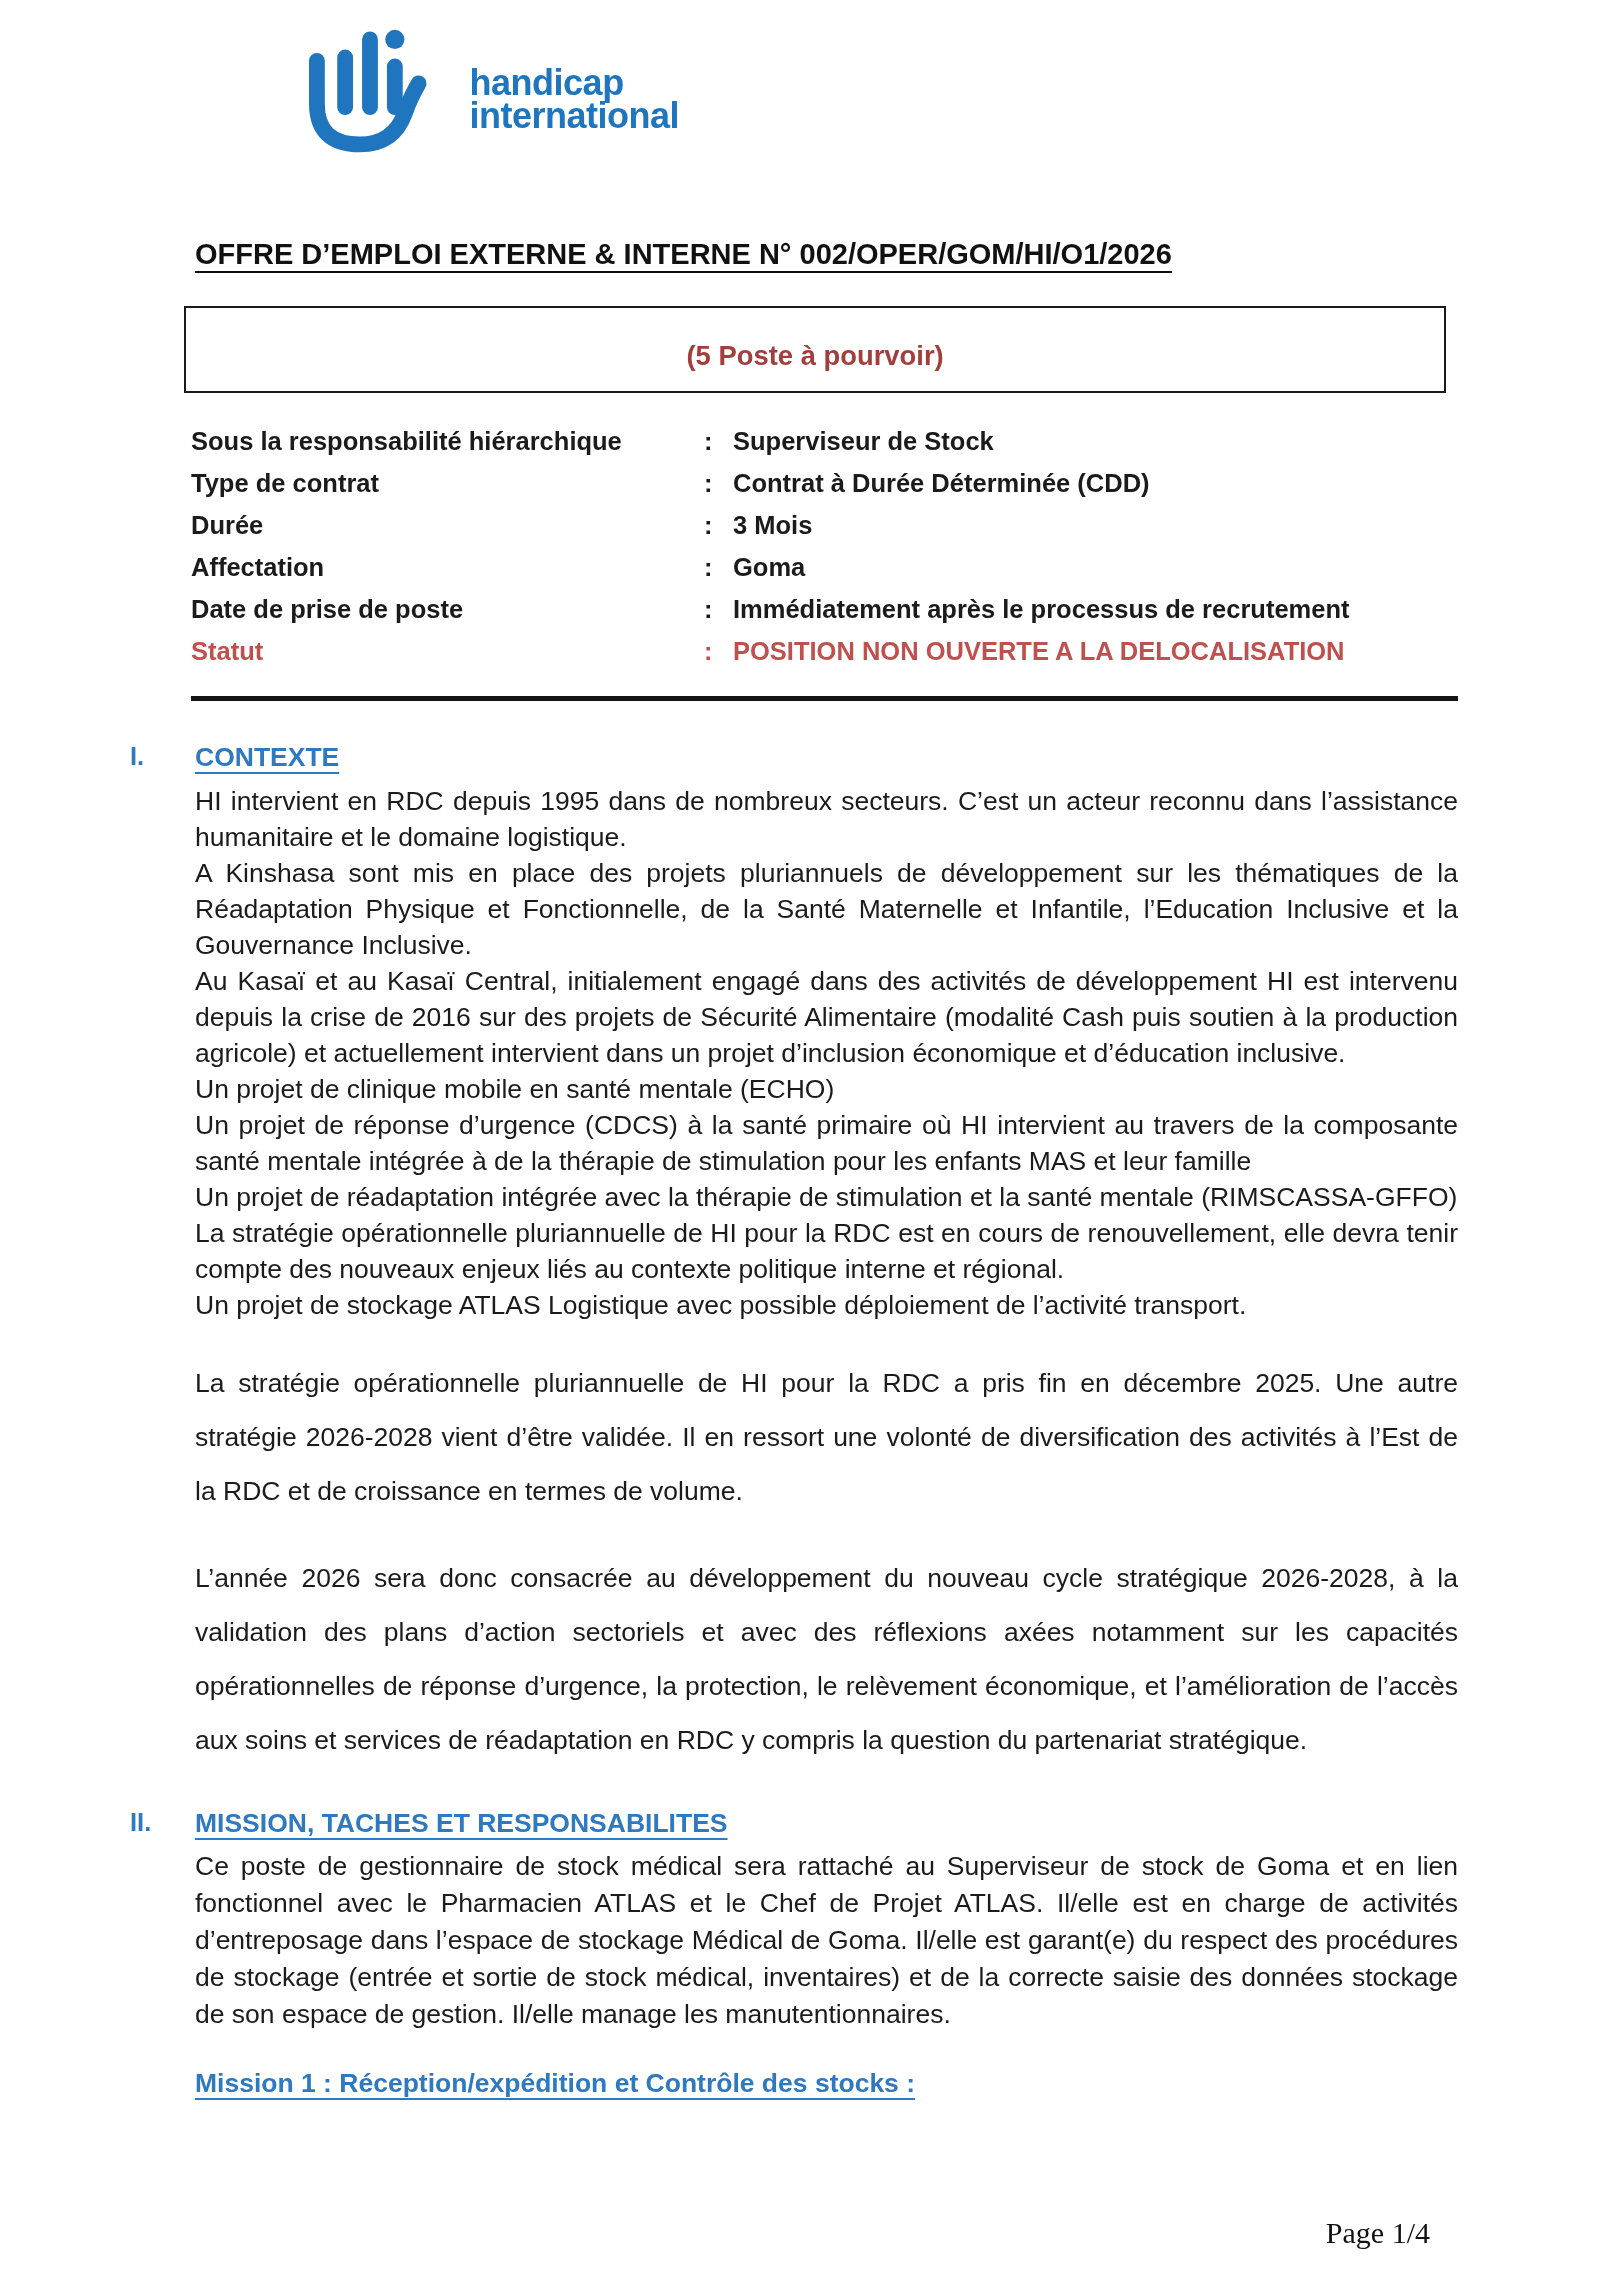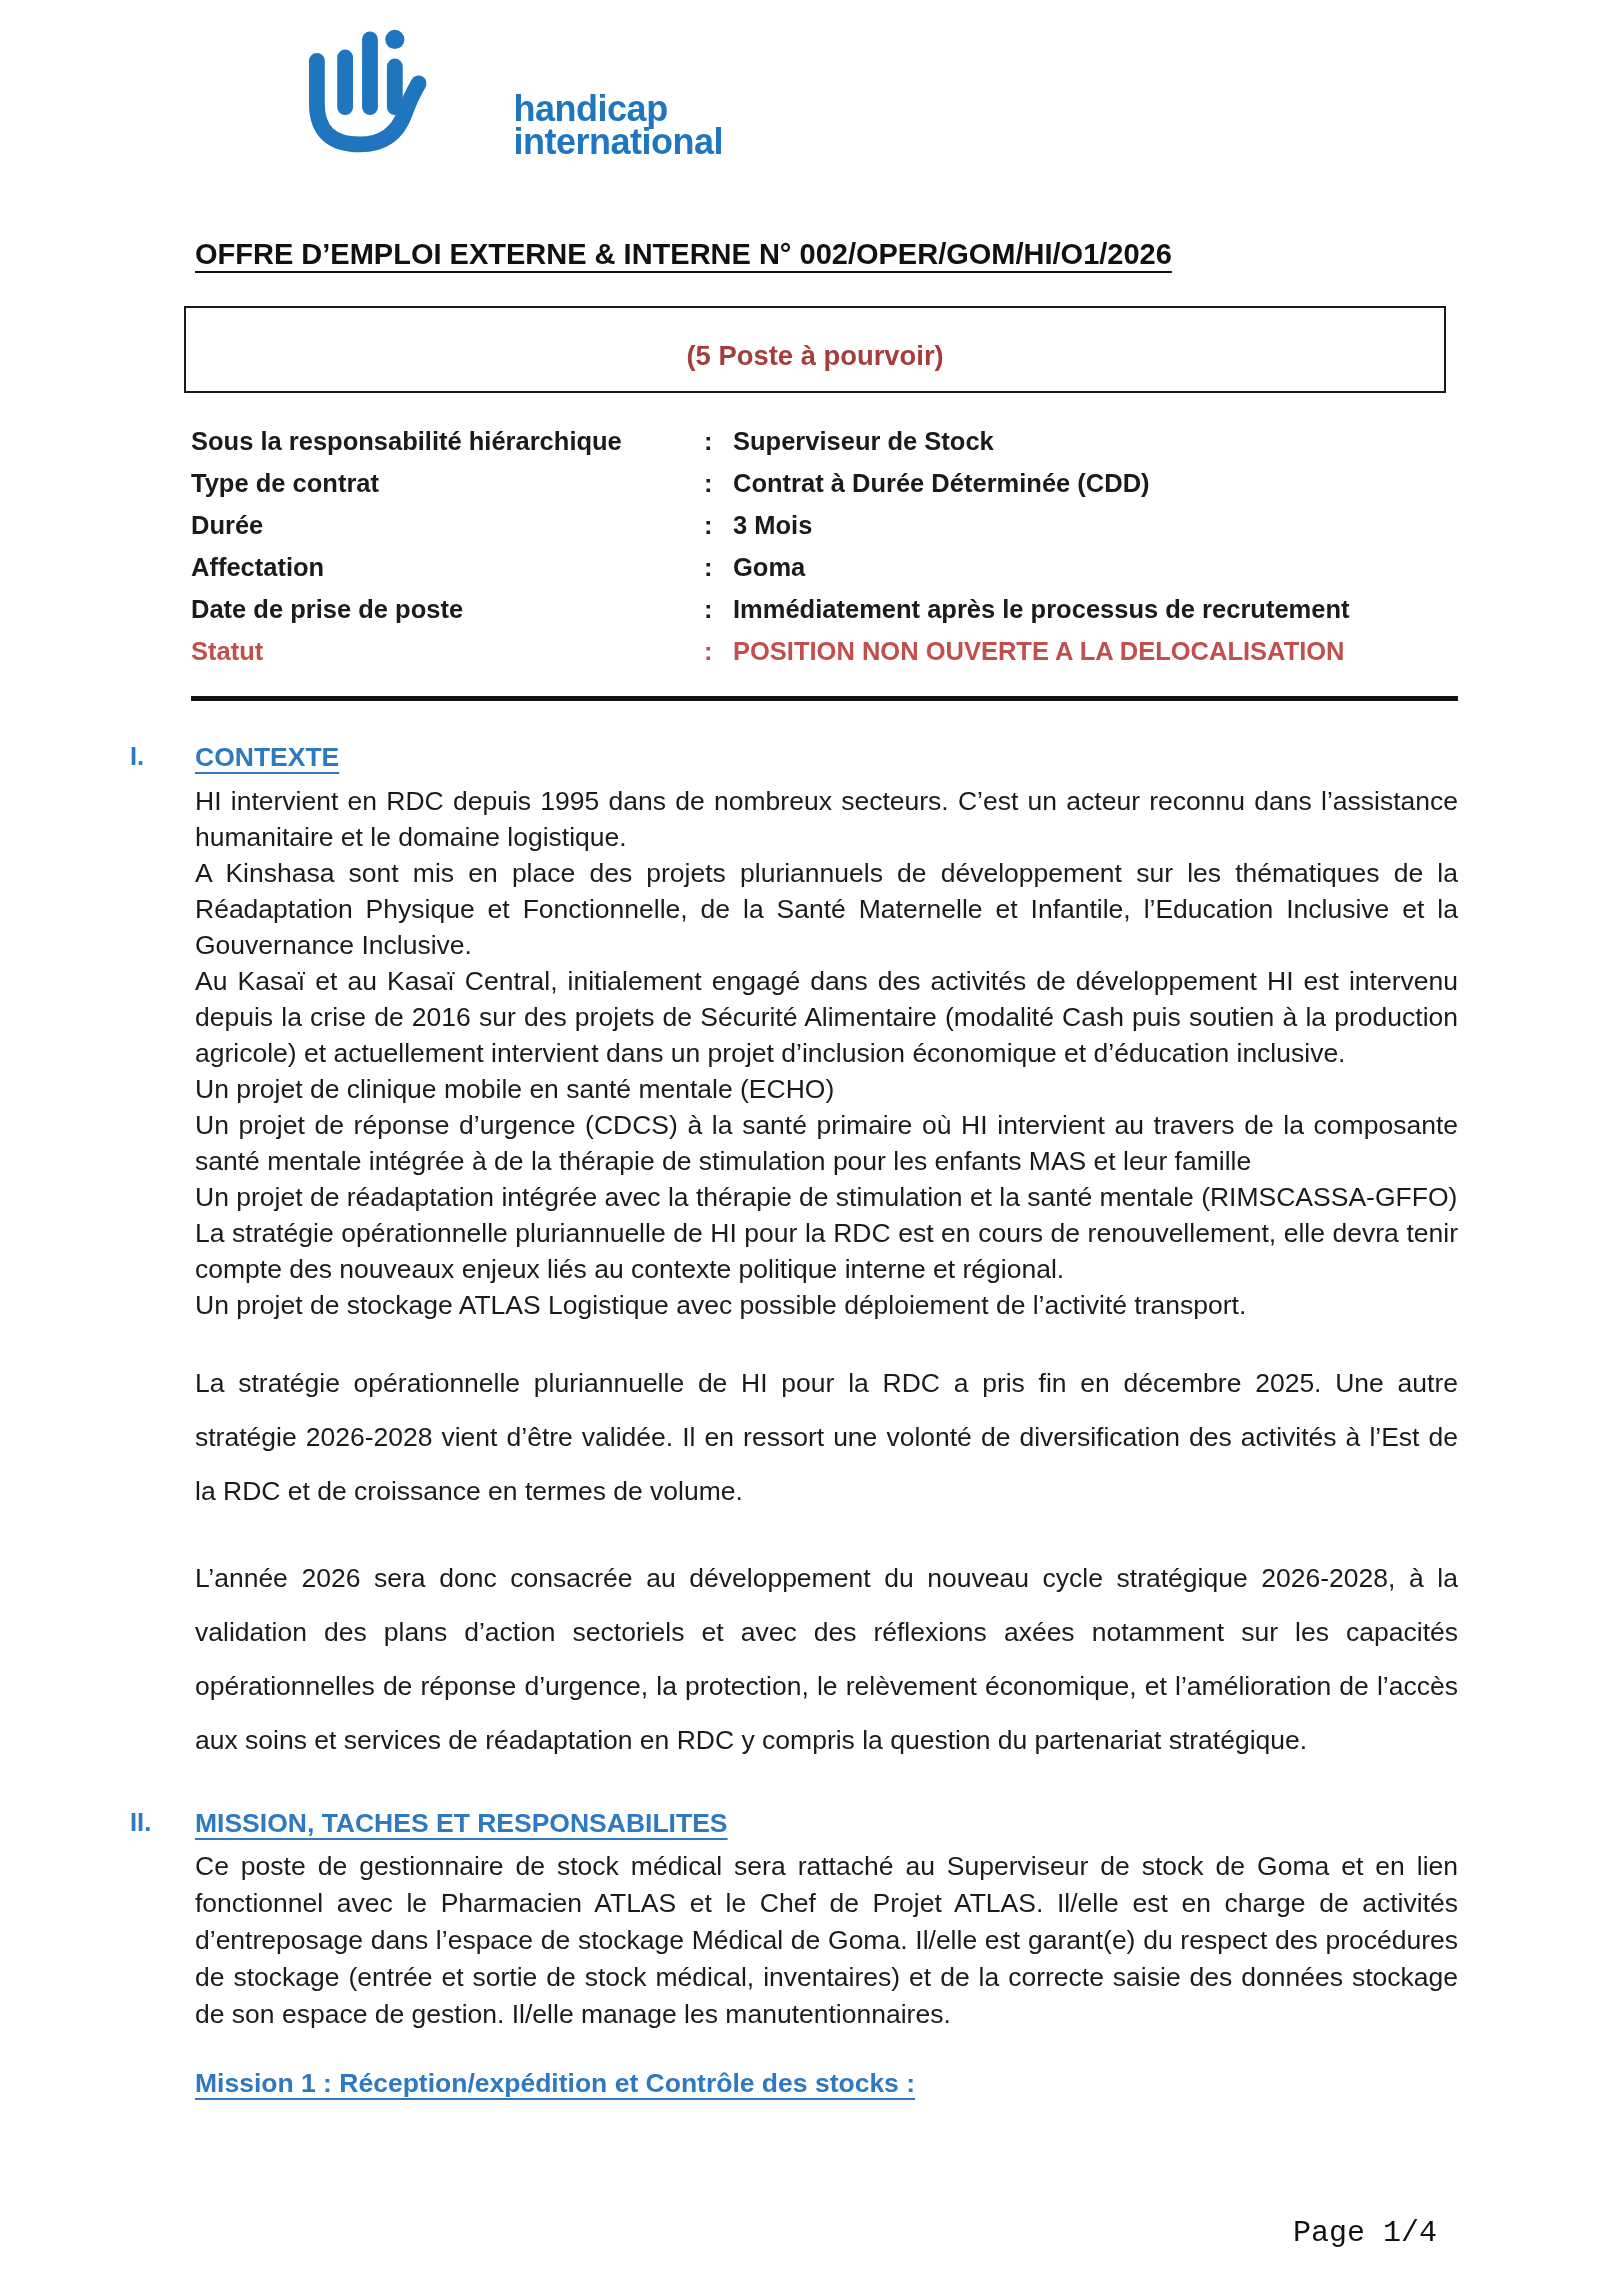--- a/index.html
+++ b/index.html
@@ -6,21 +6,21 @@
   body{
     width:1621px;height:2293px;background:#ffffff;overflow:hidden;
     font-family:"Liberation Sans","DejaVu Sans",sans-serif;
     color:var(--text_black,#1b1b1b);
     -webkit-font-smoothing:antialiased;
   }
   .page{position:relative;box-sizing:border-box;width:1621px;height:2293px;
         padding:27.4px 163px 0 130px;}
 
   
-  .logo{display:flex;align-items:flex-end;margin-left:171px;height:131px;gap:44px;}
+  .logo{display:flex;align-items:flex-start;margin-left:171px;height:131px;}
   .logo svg{display:block;}
   .logo-text{margin-left:21.6px;margin-top:39px;
     color:var(--logo_blue,#1f76bf);font-weight:bold;font-size:36px;line-height:33px;
     letter-spacing:-0.5px;}
 
   
   .doc-title{margin-top:80px;margin-left:65px;
     font-size:29px;font-weight:bold;color:#111;
     text-decoration:underline;text-decoration-thickness:2px;text-underline-offset:6.9px;}
 
@@ -50,22 +50,22 @@
   .sec-body{margin-left:65px;margin-top:9.8px;}
   .sec-body p{margin:0;font-size:26.5px;line-height:36px;text-align:justify;}
   .sec-body p.spaced{margin-top:33px;line-height:54px;}
   .sec-body.wide-lines p{line-height:37px;}
 
   .sub-heading{margin-top:35px;margin-left:65px;font-size:26.5px;font-weight:bold;
     color:var(--heading_blue,#2e79c0);
     text-decoration:underline;text-decoration-thickness:2px;text-underline-offset:5.9px;}
 
   
-  .page-number{position:absolute;right:184px;bottom:43px;
-    font-family:Liberation Mono, monospace;font-size:30px;color:#111;}
+  .page-number{position:absolute;right:191px;bottom:43px;
+    font-family:Liberation Serif, serif;font-size:30px;color:#111;}
 </style>
 </head>
 <body>
 
 <div class="page">
 
   <div class="logo">
     <span>
       <svg width="147" height="131" viewBox="0 0 130 116" xmlns="http://www.w3.org/2000/svg">
         <path d="M14 30 L14 68 Q14 104 52 104 Q82 104 92 76 Q96 64 104 50" fill="none" stroke="#1F76BF" stroke-width="14" stroke-linecap="round"></path>

